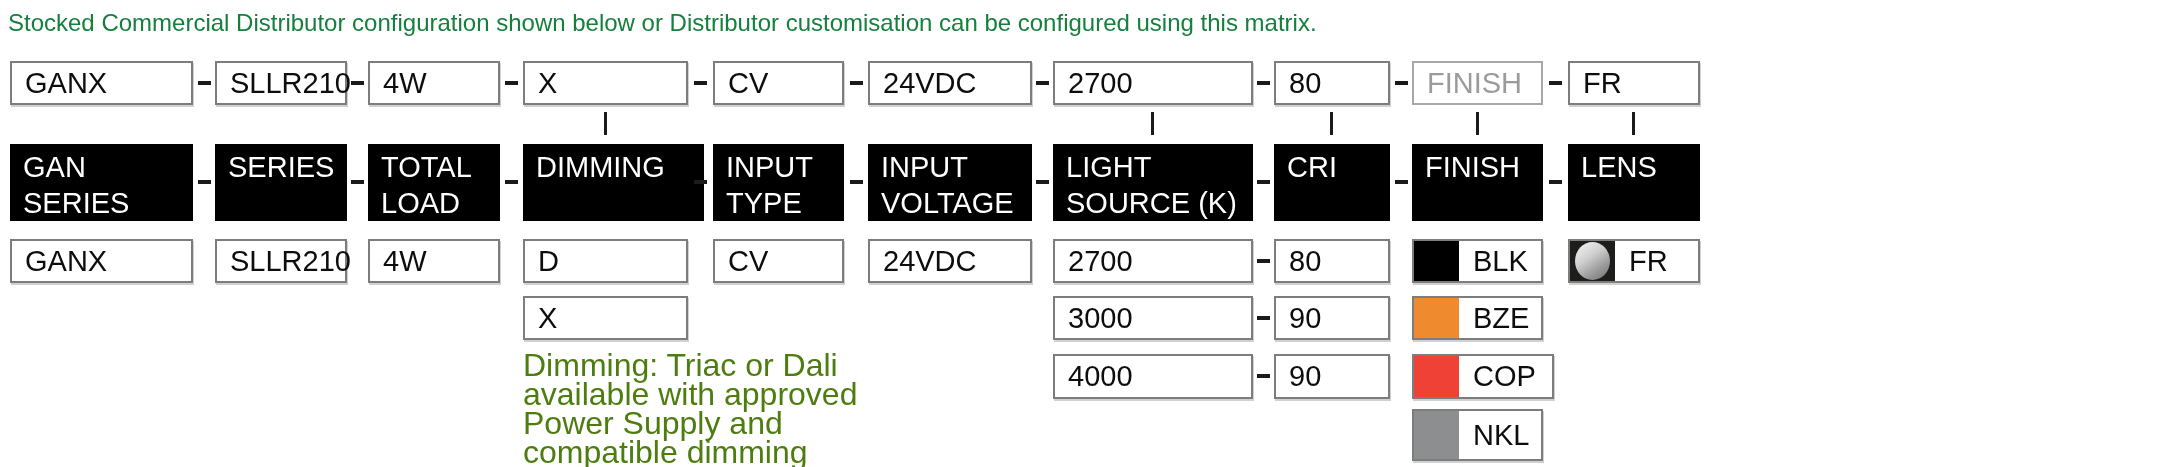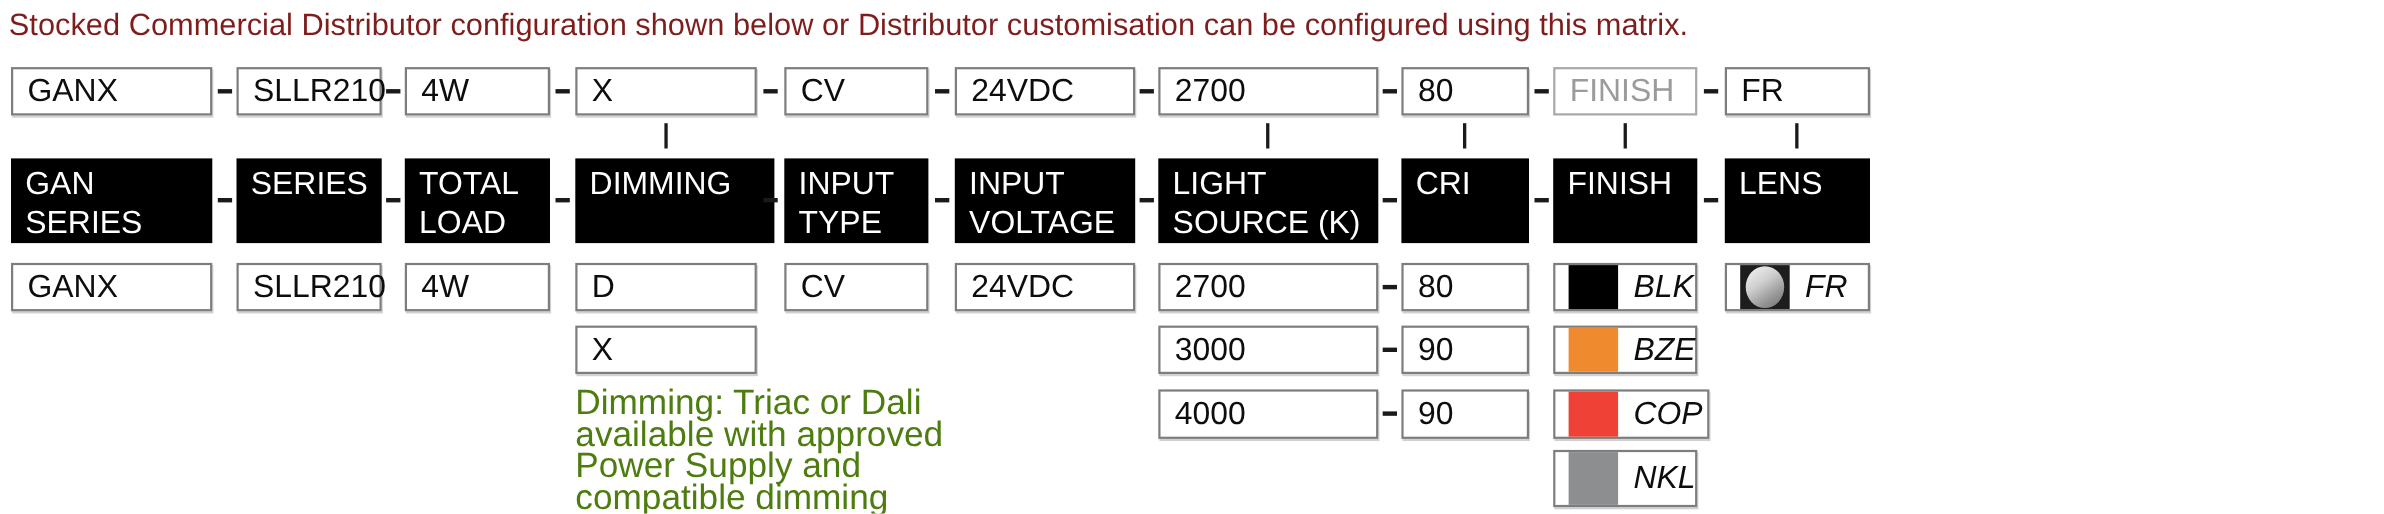--- a/index.html
+++ b/index.html
@@ -6,21 +6,21 @@
   .canvas{
     position:relative;
     width:2167px;height:467px;
     background:#ffffff;
     font-family:"Liberation Sans","DejaVu Sans",sans-serif;
     color:#111;
     overflow:hidden;
   }
   .title{
     position:absolute;left:8px;top:7px;
-    font-size:28px;line-height:32px;color:#7f1d1d;
+    font-size:24px;line-height:32px;color:#15803d;
     white-space:nowrap;
   }
   .box{
     position:absolute;
     background:#ffffff;
     border:2px solid #7d7d7d;
     box-sizing:border-box;
     display:flex;align-items:center;
     font-size:29px;color:#0d0d0d;
     padding-left:13px;
@@ -41,21 +41,21 @@
   .row1{top:239px;height:44px;}
   .row2{top:296px;height:44px;}
   .row3{top:354px;height:45px;}
   .row4{top:409px;height:52px;}
   .dash{
     position:absolute;width:13px;height:4px;background:#1a1a1a;
   }
   .vline{
     position:absolute;top:112px;height:23px;width:3px;background:#1a1a1a;
   }
-  .swatch-box{padding-left:12px;font-style:italic;}
+  .swatch-box{padding-left:0;}
   .swatch{
     flex:0 0 45px;align-self:stretch;
     display:flex;align-items:center;justify-content:center;
   }
   .swatch-label{margin-left:14px;}
   .lens-circle{
     width:35px;height:38px;border-radius:50%;
     background:linear-gradient(145deg,#f7f7f7 0%,#cfcfcf 40%,#9a9a9a 70%,#6e6e6e 100%);
   }
   .note{

